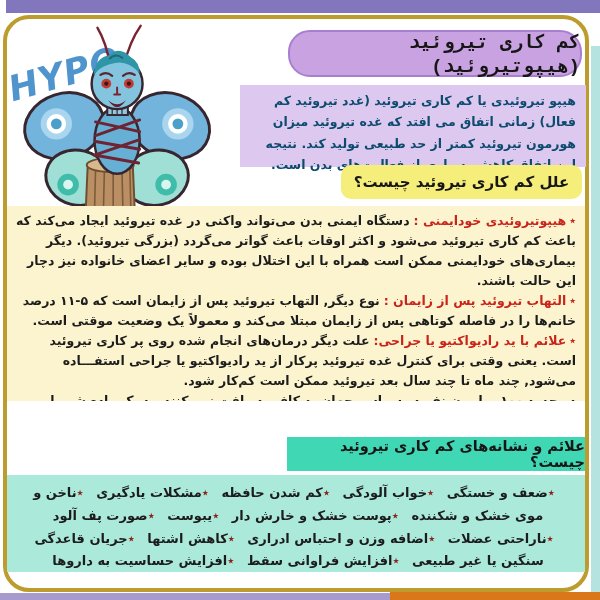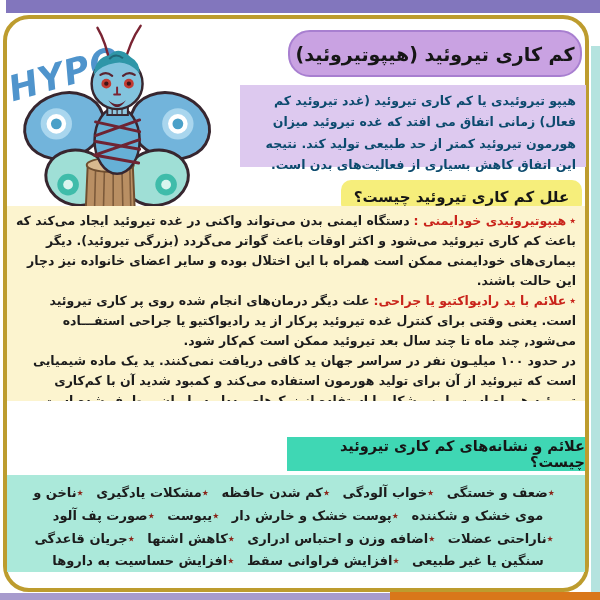--- a/index.html
+++ b/index.html
@@ -18,32 +18,32 @@
     position:absolute;left:3px;top:15px;width:586px;height:577px;
     box-sizing:border-box;border:4px solid #bd9c2e;border-radius:26px;
     background:#ffffff;
   }
   .abs{position:absolute;box-sizing:border-box;}
   
   .title-box{
     left:288px;top:30px;width:294px;height:47px;
     background:#c9a2e2;border:2px solid #a87fd0;border-radius:22px;
     display:flex;align-items:center;justify-content:center;
-    font-size:19px;font-weight:bold;color:#161616;direction:rtl;
+    font-size:19px;font-weight:bold;color:#161616;direction:rtl;font-family:Liberation Mono, monospace;
   }
   
   .intro-box{
     left:240px;top:85px;width:346px;height:82px;
     background:#ddc9ef;padding:5px 10px;
     font-size:12.5px;font-weight:bold;color:#0c4a6e;
     direction:rtl;text-align:right;line-height:1.7;
   }
   
   .causes-header{
-    left:341px;top:180px;width:241px;height:34px;
+    left:341px;top:165px;width:241px;height:34px;
     background:#f6ee7b;border-radius:10px;
     display:flex;align-items:center;justify-content:center;
     font-size:15px;font-weight:bold;color:#161616;direction:rtl;
   }
   .symptoms-header{
     left:287px;top:437px;width:298px;height:34px;
     background:#3fd7b4;border-radius:0;
     display:flex;align-items:center;justify-content:center;
     font-size:14.5px;font-weight:bold;color:#161616;direction:rtl;
   }
@@ -143,20 +143,21 @@
 </div>
 
 <div class="abs title-box">کم کاری تیروئید (هیپوتیروئید)</div>
 
 <div class="abs intro-box">هیپو تیروئیدی یا کم کاری تیروئید (غدد تیروئید کم فعال) زمانی اتفاق می افتد که غده تیروئید میزان هورمون تیروئید کمتر از حد طبیعی تولید کند. نتیجه این اتفاق کاهش بسیاری از فعالیت‌های بدن است.</div>
 
 <div class="abs causes-header">علل کم کاری تیروئید چیست؟</div>
 
 <div class="abs causes-block">
   <p><span class="mark">٭</span><span class="lead">هیپوتیروئیدی خودایمنی :</span><span>دستگاه ایمنی بدن می‌تواند واکنی در غده تیروئید ایجاد می‌کند که باعث کم کاری تیروئید می‌شود و اکثر اوقات باعث گواتر می‌گردد (بزرگی تیروئید). دیگر بیماری‌های خودایمنی ممکن است همراه با این اختلال بوده و سایر اعضای خانواده نیز دچار این حالت باشند.</span></p>
+  <p><span class="mark">٭</span><span class="lead">التهاب تیروئید پس از زایمان :</span><span>نوع دیگر, التهاب تیروئید پس از زایمان است که ۵-۱۱ درصد خانم‌ها را در فاصله کوتاهی پس از زایمان مبتلا می‌کند و معمولاً یک وضعیت موقتی است.</span></p>
   <p><span class="mark">٭</span><span class="lead">علائم با ید رادیواکتیو یا جراحی:</span><span>علت دیگر درمان‌های انجام شده روی پر کاری تیروئید است. یعنی وقتی برای کنترل غده تیروئید پرکار از ید رادیواکتیو یا جراحی استفـــاده می‌شود, چند ماه تا چند سال بعد تیروئید ممکن است کم‌کار شود.</span></p>
   <p>در حدود ۱۰۰ میلیـون نفر در سراسر جهان ید کافی دریافت نمی‌کنند. ید یک ماده شیمیایی است که تیروئید از آن برای تولید هورمون استفاده می‌کند و کمبود شدید آن با کم‌کاری تیروئید همراه است. این مشکل با استفاده از نمک‌های یددار در ایران برطرف شده است.</p>
 </div>
 
 <div class="abs symptoms-header">علائم و نشانه‌های کم کاری تیروئید چیست؟</div>
 
 <div class="abs symptoms-block">
   <span class="sym"><span class="smark">٭</span><span>ضعف و خستگی</span></span>
   <span class="sym"><span class="smark">٭</span><span>خواب آلودگی</span></span>
   <span class="sym"><span class="smark">٭</span><span>کم شدن حافظه</span></span>

